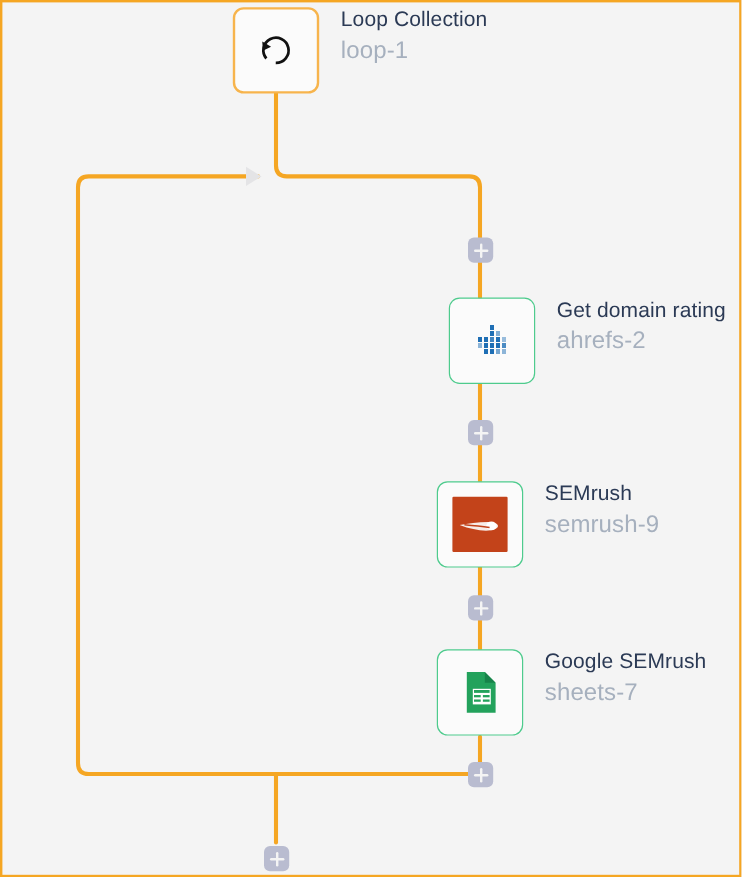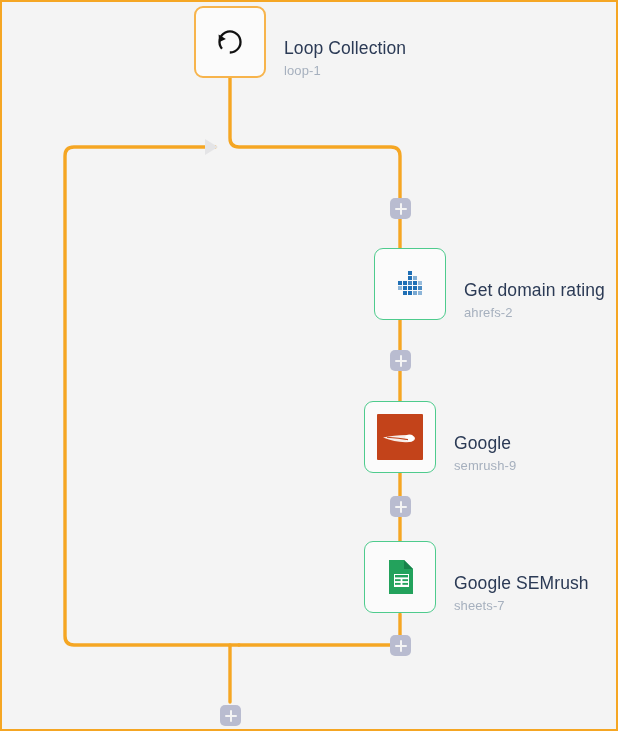--- a/index.html
+++ b/index.html
@@ -20,21 +20,21 @@
     position:absolute;
     left:0; top:0;
     width:618px; height:731px;
     pointer-events:none;
   }
 
   
   .node{
     position:absolute;
     display:flex;
-    align-items:flex-end;
+    align-items:flex-start;
   }
   .node-box{
     width:72px; height:72px;
     background:#fbfbfb;
     border-radius:9px;
     display:flex;
     align-items:center;
     justify-content:center;
     box-sizing:border-box;
     position:relative;
@@ -47,21 +47,21 @@
     line-height:1.18;
     white-space:nowrap;
   }
   .node-title{
     font-size:17.5px;
     color:#2b3a55;
     font-weight:400;
     letter-spacing:.1px;
   }
   .node-sub{
-    font-size:13px;
+    font-size:20px;
     color:#a6b0be;
     margin-top:4px;
     letter-spacing:.1px;
   }
 
   
   .plus-btn{
     position:absolute;
     width:21px; height:21px;
     background:#b9bcd0;
@@ -160,21 +160,21 @@
       <span class="semrush-tile">
         <svg width="40" height="26" viewBox="0 0 40 26" xmlns="http://www.w3.org/2000/svg">
           <path d="M3,13.6 C10,12.2 18,11.0 27,11.0 C32,11.0 35,12.4 35,14.4
                    C35,16.6 31,18.2 25,18.2 C18,18.2 11,16.6 3,13.6 Z" fill="#f7ece7"></path>
           <ellipse cx="29.5" cy="14.2" rx="4.3" ry="3.6" fill="#ffffff"></ellipse>
           <path d="M7,13.3 C14,13.9 21,14.6 28,15.6" stroke="#c3431a" stroke-width="1.1" fill="none"></path>
         </svg>
       </span>
     </div>
     <div class="node-labels">
-      <div class="node-title">Google</div>
+      <div class="node-title">SEMrush</div>
       <div class="node-sub">semrush-9</div>
     </div>
   </div>
 
   <div class="node" style="left:362px; top:539px;">
     <div class="node-box green">
       <span class="icon-wrap">
         <svg width="40" height="40" viewBox="0 0 40 40" xmlns="http://www.w3.org/2000/svg">
           <path d="M9,3 L24,3 L33,12 L33,37 L9,37 Z" fill="#23a25c"></path>
           <path d="M24,3 L33,12 L24,12 Z" fill="#17834a"></path>

